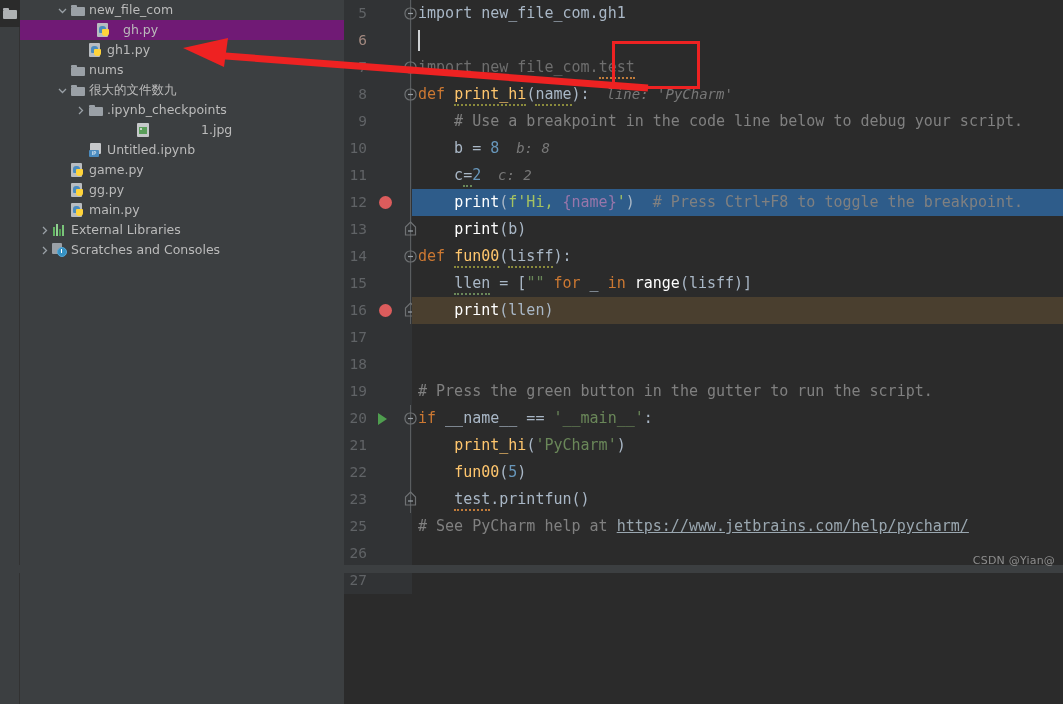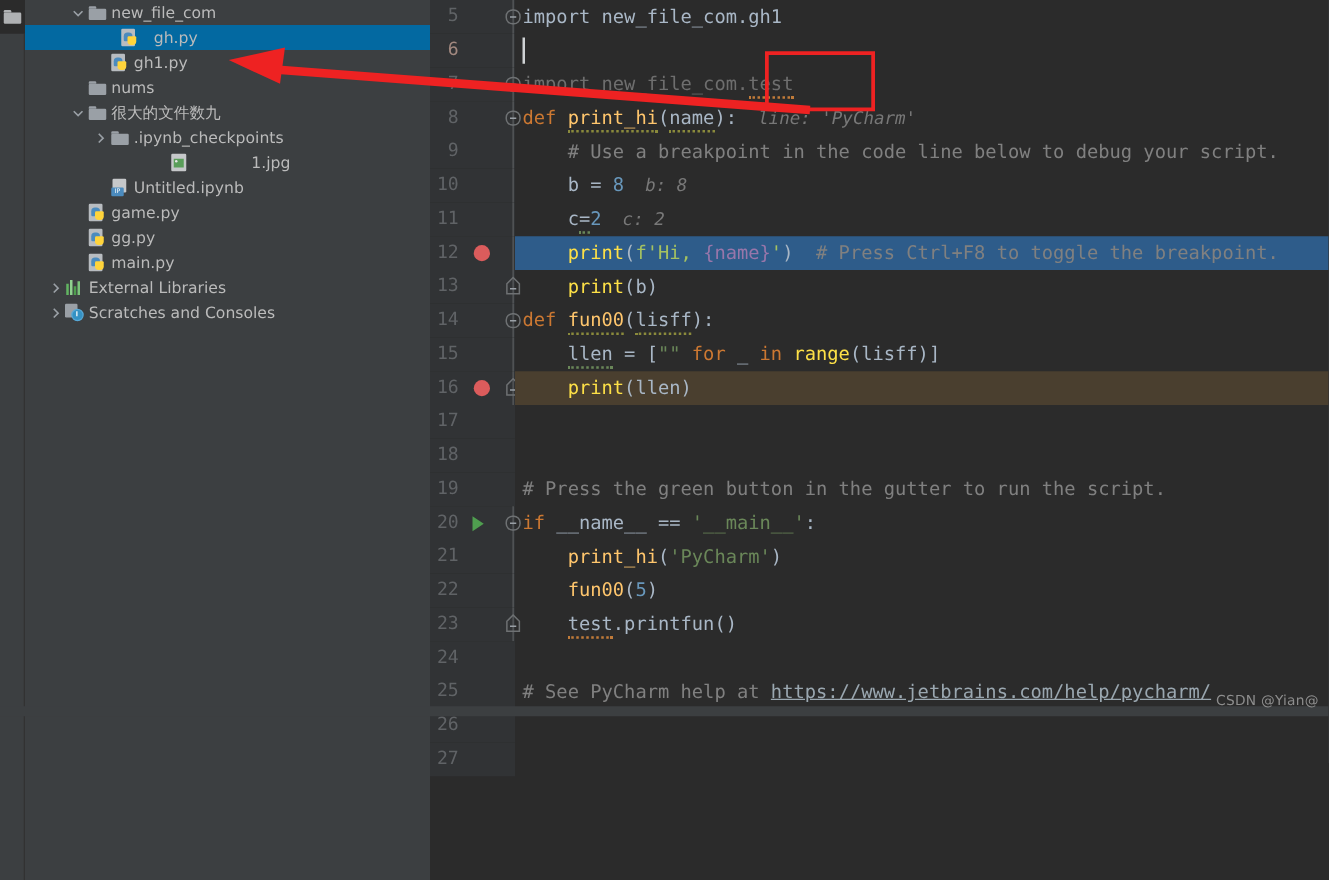--- a/index.html
+++ b/index.html
@@ -47,21 +47,21 @@
     overflow: hidden;
   }
   .tree-row {
     position: relative;
     height: 20px;
     display: flex; align-items: center;
     font-size: 12.5px;
     color: #bbbbbb;
     white-space: nowrap;
   }
-  .tree-row.selected { background: #0369a1; gap: 8px; }
+  .tree-row.selected { background: #701a75; gap: 8px; }
   .tree-row .arrow {
     width: 13px; height: 20px;
     display: flex; align-items: center; justify-content: center;
     flex: 0 0 13px;
   }
   .tree-row .arrow svg { display: block; }
   .tree-row .ico {
     width: 17px; height: 20px; flex: 0 0 17px;
     display: flex; align-items: center; justify-content: center;
     margin-right: 3px;
@@ -163,21 +163,21 @@
   .line.sel .gutter { background: #313335; }
   .line.bpline .code { background: #4a3f2f; }
 
   
   .kw     { color: #cc7832; }
   .fn     { color: #ffc66d; }
   .num    { color: #6897bb; }
   .str    { color: #6a8759; }
   .cmt    { color: #808080; }
   .txt    { color: #a9b7c6; }
-  .builtin{ color: #fde047; }
+  .builtin{ color: #ffffff; }
   .inlay  { color: #787878; font-style: italic; font-size: 14px; }
   .dim    { color: #6e6e6e; }
   .fstr   { color: #a5c261; }
   .fexpr  { color: #9876aa; }
   .link   { color: #9aa7b0; text-decoration: underline; }
   .squig  { border-bottom: 2px dotted #c07b3a; padding-bottom: 1px; }
   .squiggreen { border-bottom: 2px dotted #6a8759; padding-bottom: 1px; }
   .squigyellow { border-bottom: 2px dotted #8a8a3c; padding-bottom: 1px; }
 
   .caret {
@@ -423,21 +423,20 @@
         <div class="line"><div class="gutter"><span class="lnum">20</span><span class="runarrow"></span><span class="foldline"></span><span class="foldmark"><svg width="13" height="17" viewBox="0 0 13 17">
                 <rect x="1" y="3" width="11" height="11" rx="5" fill="none" stroke="#6e7173" stroke-width="1.2"></rect>
                 <line x1="4" y1="8.5" x2="9" y2="8.5" stroke="#9aa0a6" stroke-width="1.2"></line>
               </svg></span></div><div class="code"><span class="kw">if</span><span class="txt"> __name__ == </span><span class="str">'__main__'</span><span class="txt">:</span></div></div>
         <div class="line"><div class="gutter"><span class="lnum">21</span><span class="foldline"></span></div><div class="code"><span class="txt">    </span><span class="fn">print_hi</span><span class="txt">(</span><span class="str">'PyCharm'</span><span class="txt">)</span></div></div>
         <div class="line"><div class="gutter"><span class="lnum">22</span><span class="foldline"></span></div><div class="code"><span class="txt">    </span><span class="fn">fun00</span><span class="txt">(</span><span class="num">5</span><span class="txt">)</span></div></div>
         <div class="line"><div class="gutter"><span class="lnum">23</span><span class="foldline"></span><span class="foldmark"><svg width="13" height="17" viewBox="0 0 13 17">
                 <path d="M6.5 1 L11.5 6 L11.5 14 L1.5 14 L1.5 6 Z" fill="none" stroke="#6e7173" stroke-width="1.2"></path>
                 <line x1="4" y1="10" x2="9" y2="10" stroke="#9aa0a6" stroke-width="1.2"></line>
               </svg></span></div><div class="code"><span class="txt">    </span><span class="txt squig">test</span><span class="txt">.printfun()</span></div></div>
-        <div class="line"><div class="gutter"><span class="lnum">24</span></div><div class="code"></div></div>
         <div class="line"><div class="gutter"><span class="lnum">25</span></div><div class="code"><span class="cmt"># See PyCharm help at </span><span class="link">https://www.jetbrains.com/help/pycharm/</span></div></div>
         <div class="line"><div class="gutter"><span class="lnum">26</span></div><div class="code"></div></div>
         <div class="line"><div class="gutter"><span class="lnum">27</span></div><div class="code"></div></div>
       </div>
     <div class="caret"></div>
   </div>
 
   <div class="redbox"></div>
   <svg class="arrow-svg" viewBox="0 0 1063 704">
     <line x1="648" y1="88" x2="212" y2="55" stroke="#ee2222" stroke-width="7"></line>

